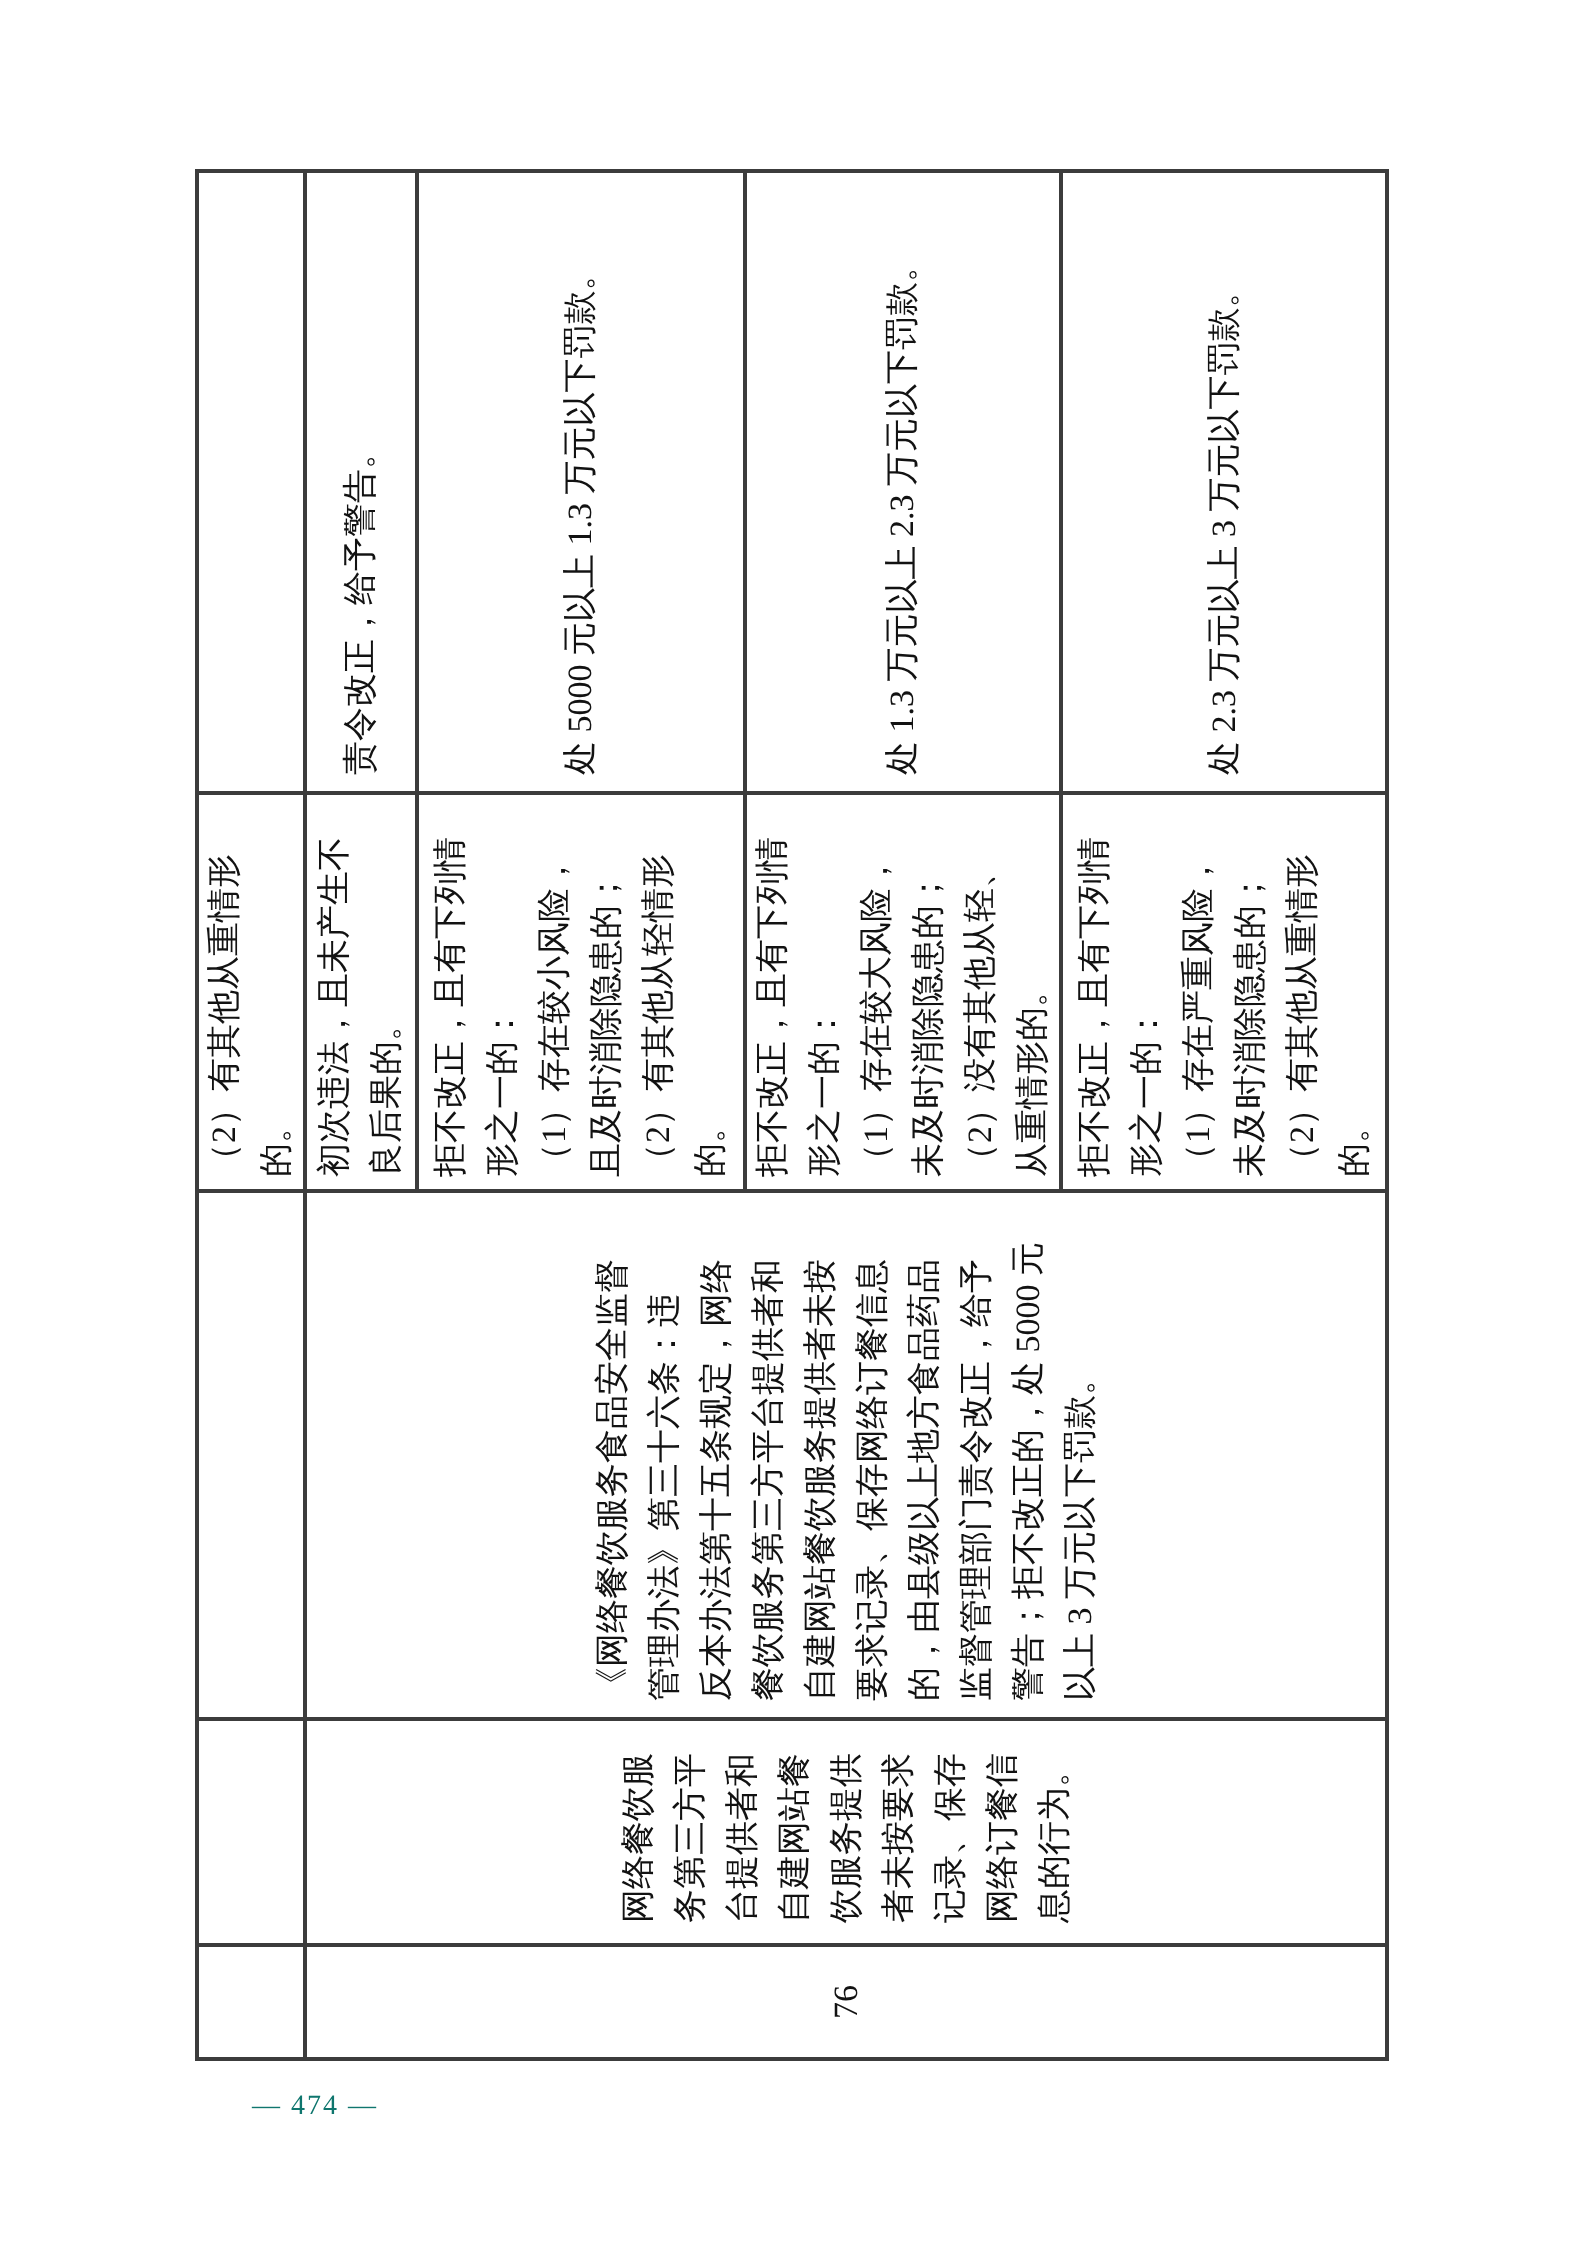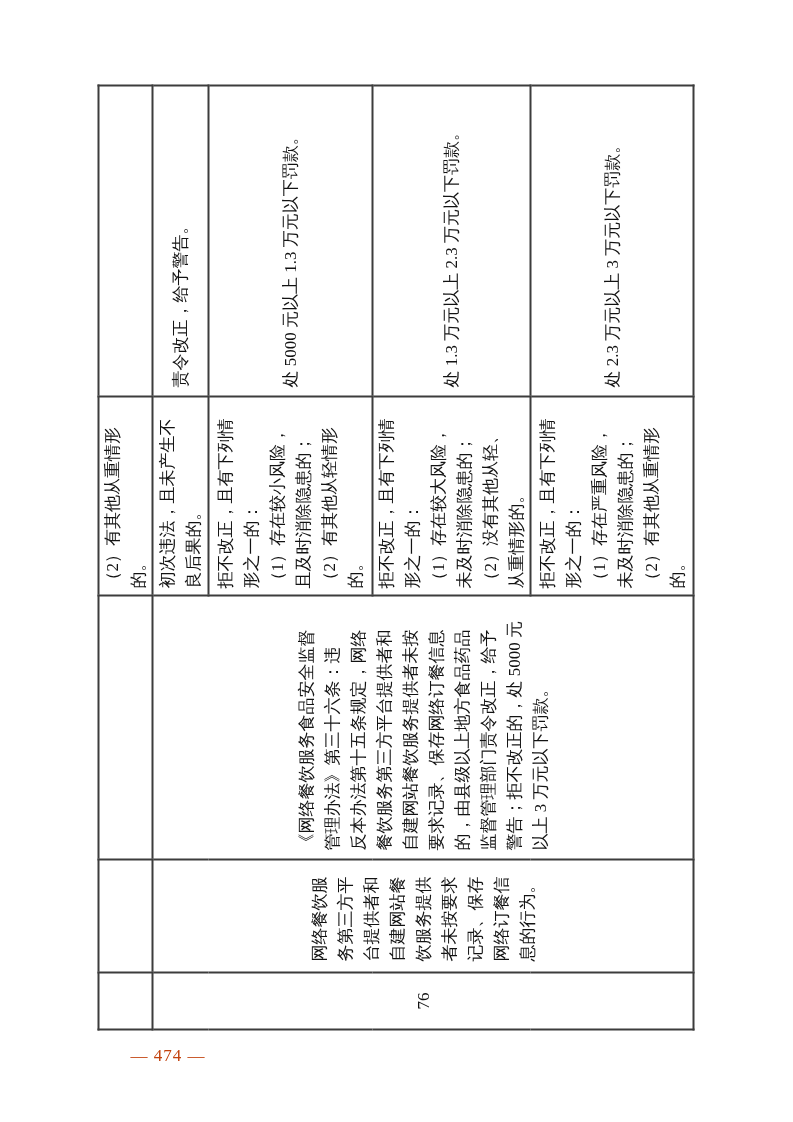--- a/index.html
+++ b/index.html
@@ -40,24 +40,24 @@
   td.basis{ padding-left: 8px;  }
   td.circ { padding-left: 6px; padding-right: 2px; }
   td.pen  { padding-left: 8px; padding-right: 4px; }
   .tl { line-height: 26px; white-space: nowrap; }
   td.pen .tl { line-height: 22px; }
   .footer {
     position: absolute;
     left: 126px;
     top: 1046px;
     width: 84px;
-    text-align: center;
-    font-size: 17px;
+    text-align: left;
+    font-size: 14px;
     letter-spacing: 1px;
-    color: #c2410c;
+    color: #0f766e;
   }
 </style>
 </head>
 <body>
 
 <div class="sheet">
 
   <div class="rot">
     <table class="pt">
       <colgroup>

